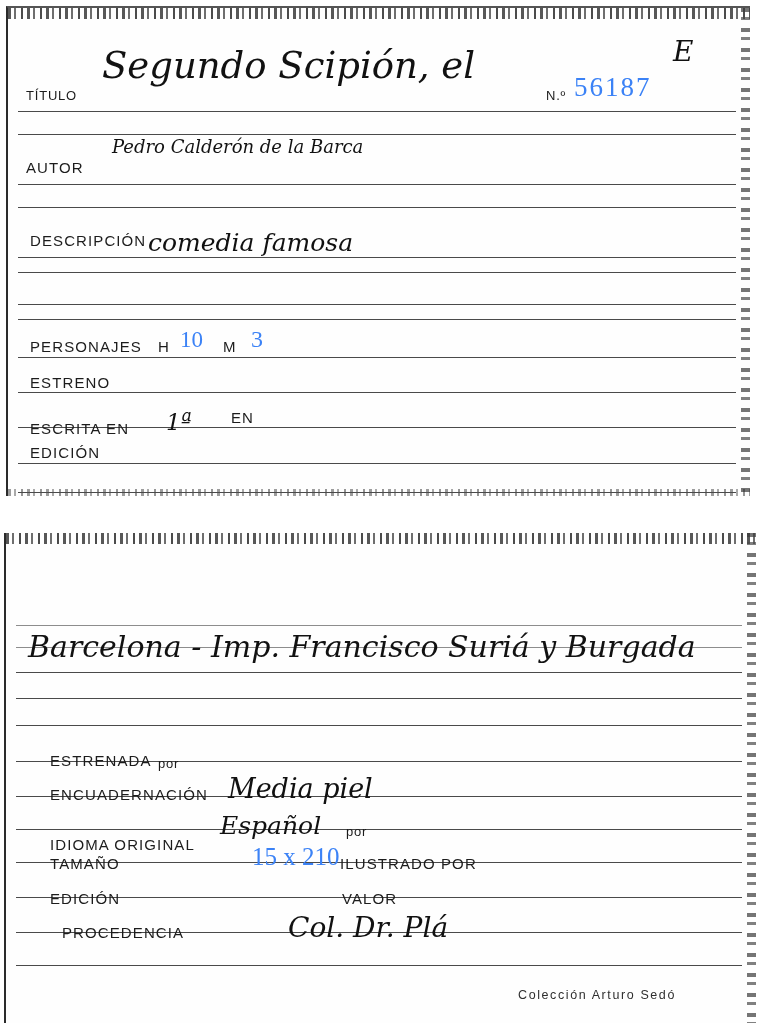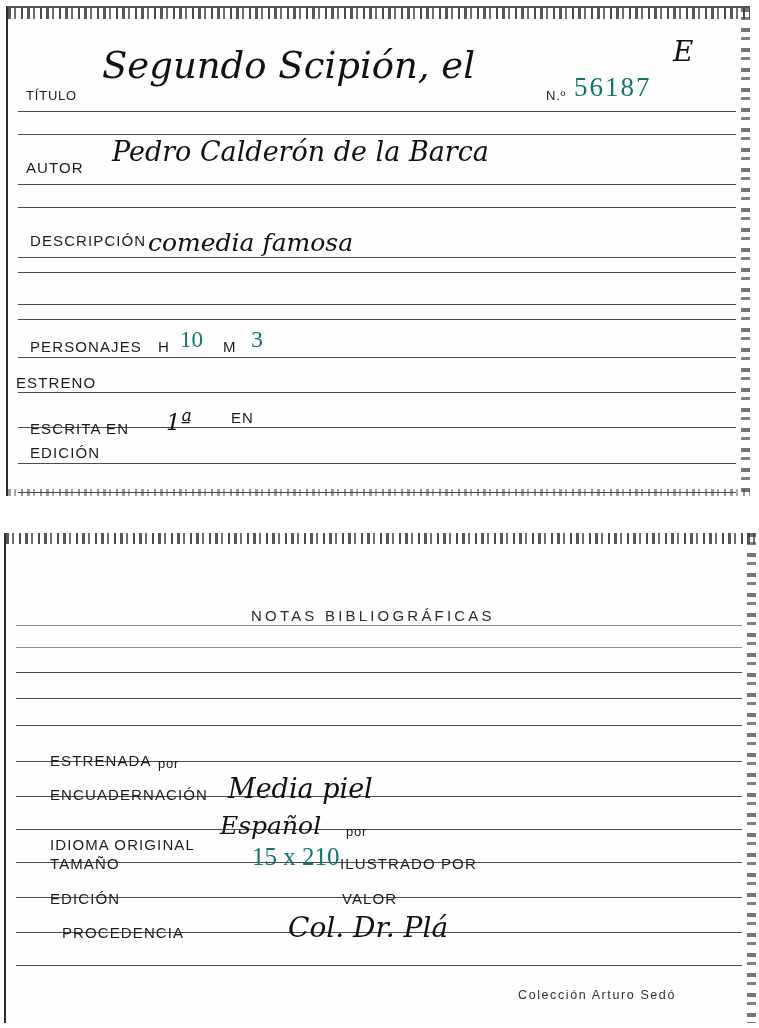--- a/index.html
+++ b/index.html
@@ -110,21 +110,21 @@
     position: absolute;
     font-family: "DejaVu Serif", serif;
     font-style: italic;
     color: #111;
     white-space: nowrap;
     transform-origin: left bottom;
   }
   .ink-num {
     position: absolute;
     font-family: "Liberation Serif", serif;
-    color: #0f766e;
+    color: #3b82f6;
     white-space: nowrap;
   }
 
   .colophon {
     position: absolute;
     font-size: 12.5px;
     letter-spacing: 1.6px;
     color: #2f2f2f;
     white-space: nowrap;
   }
@@ -161,32 +161,32 @@
 
   <div class="mark-e" style="left:665px; top:27px;">E</div>
 
   <div class="label sm" style="left:18px; top:80px;">TÍTULO</div>
   <div class="hand" style="left:88px; top:36px; font-size:37px;margin-left:6px;">Segundo Scipión, el</div>
 
   <div class="label sm" style="left:538px; top:80px;">N.º</div>
   <div class="ink-num" style="left:566px; top:64px; font-size:27px; letter-spacing:2px;">56187</div>
 
   <div class="label" style="left:18px; top:151px;">AUTOR</div>
-  <div class="hand" style="left:104px; top:128px; font-size:27px;">Pedro Calderón de la Barca</div>
+  <div class="hand" style="left:104px; top:128px; font-size:18px;">Pedro Calderón de la Barca</div>
 
   <div class="label" style="left:22px; top:224px;">DESCRIPCIÓN</div>
   <div class="hand" style="left:140px; top:220px; font-size:25px;">comedia famosa</div>
 
   <div class="label" style="left:22px; top:330px;">PERSONAJES</div>
   <div class="label" style="left:150px; top:330px;">H</div>
   <div class="ink-num" style="left:172px; top:319px; font-size:23px;">10</div>
   <div class="label" style="left:215px; top:330px;">M</div>
   <div class="ink-num" style="left:243px; top:318px; font-size:24px;">3</div>
 
-  <div class="label" style="left:8px; top:366px;">ESTRENO</div>
+  <div class="label" style="left:22px; top:366px;">ESTRENO</div>
 
   <div class="label" style="left:22px; top:388px;margin-top:24px;">ESCRITA EN</div>
   <div class="label" style="left:223px; top:401px;">EN</div>
 
   <div class="label" style="left:22px; top:436px;">EDICIÓN</div>
   <div class="hand" style="left:158px; top:401px; font-size:23px;">1ª</div>
 </div>
 
 <div class="card" id="card-back">
   <div class="scan-edge"></div>
@@ -198,22 +198,22 @@
   <div class="rule" style="top:165px;"></div>
   <div class="rule" style="top:192px;"></div>
   <div class="rule" style="top:228px;"></div>
   <div class="rule" style="top:263px;"></div>
   <div class="rule" style="top:296px;"></div>
   <div class="rule" style="top:329px;"></div>
   <div class="rule" style="top:364px;"></div>
   <div class="rule" style="top:399px;"></div>
   <div class="rule" style="top:432px;"></div>
 
-  <div class="label notes" style="left:245px; top:74px;">NOTAS BIBLIOGRÁFICAS</div>
-
+
+  <div class="hand" style="left:22px; top:96px; font-size:30px;">Barcelona - Imp. Francisco Suriá y Burgada</div>
 
   <div class="label" style="left:44px; top:219px;">ESTRENADA</div>
   <div class="label sm" style="left:152px; top:223px;">por</div>
 
   <div class="label" style="left:44px; top:253px;">ENCUADERNACIÓN</div>
   <div class="hand" style="left:222px; top:240px; font-size:27px;">Media piel</div>
 
   <div class="label" style="left:44px; top:287px;margin-top:16px;">IDIOMA ORIGINAL</div>
   <div class="hand" style="left:214px; top:278px; font-size:25px;">Español</div>
   <div class="label sm" style="left:340px; top:291px;">por</div>

